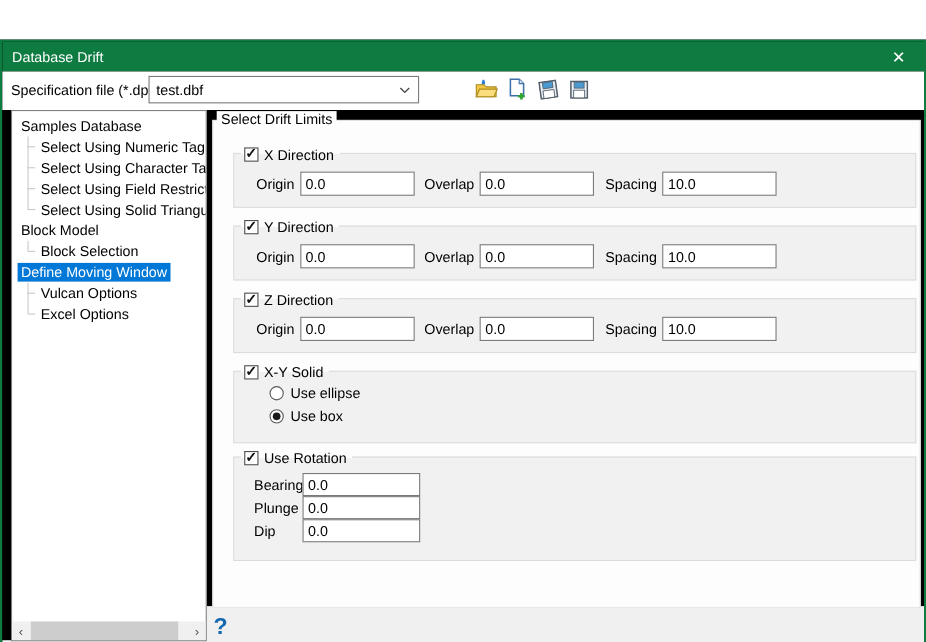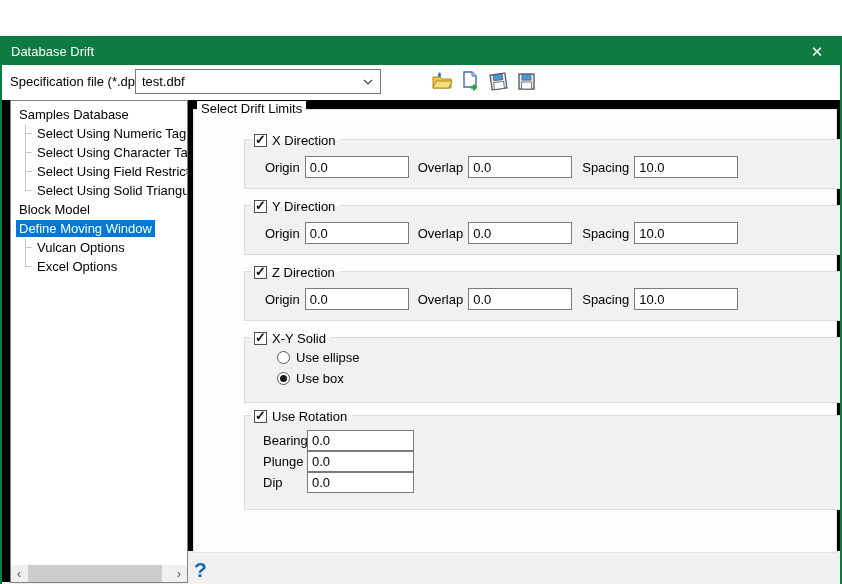--- a/index.html
+++ b/index.html
@@ -57,21 +57,21 @@
   .help-q {
     position:absolute; left:192px; top:520px; width:20px; height:26px;
     color:#1569b0; font-size:21px; font-weight:bold; cursor:pointer;
   }
   
   .gray-right { position:absolute; left:185px; top:513px; right:0; height:33px; background:#f0f0f0; }
   .gray-bottom { position:absolute; left:0; right:0; top:544px; bottom:0; background:#f0f0f0; }
   
   .outer-group {
     position:absolute; left:191px; top:71px; width:644px; height:444px;
-    border:1px solid #e2e2e2; background:#fdfdfd;padding-left:32px;
+    border:1px solid #e2e2e2; background:#fdfdfd;
   }
   .outer-legend {
     position:absolute; top:-9px; left:3px; background:#fff; padding:0 4px; color:#000;
   }
   
   .groupbox {
     position:relative; margin-left:18px; width:621px;
     border:1px solid #dcdcdc; background:#f1f1f1;
   }
   .gb-legend {
@@ -198,20 +198,24 @@
       <div class="tree-item level1">
         <span class="conn mid"></span>
         <span class="ti-label">Select Using Field Restriction</span>
       </div>
       <div class="tree-item level1">
         <span class="conn end"></span>
         <span class="ti-label">Select Using Solid Triangulation</span>
       </div>
       <div class="tree-item">
         <span class="ti-label">Block Model</span>
+      </div>
+      <div class="tree-item level1">
+        <span class="conn end"></span>
+        <span class="ti-label">Block Selection</span>
       </div>
       <div class="tree-item selected">
         <span class="ti-label">Define Moving Window</span>
       </div>
       <div class="tree-item level1">
         <span class="conn mid"></span>
         <span class="ti-label">Vulcan Options</span>
       </div>
       <div class="tree-item level1">
         <span class="conn end"></span>

